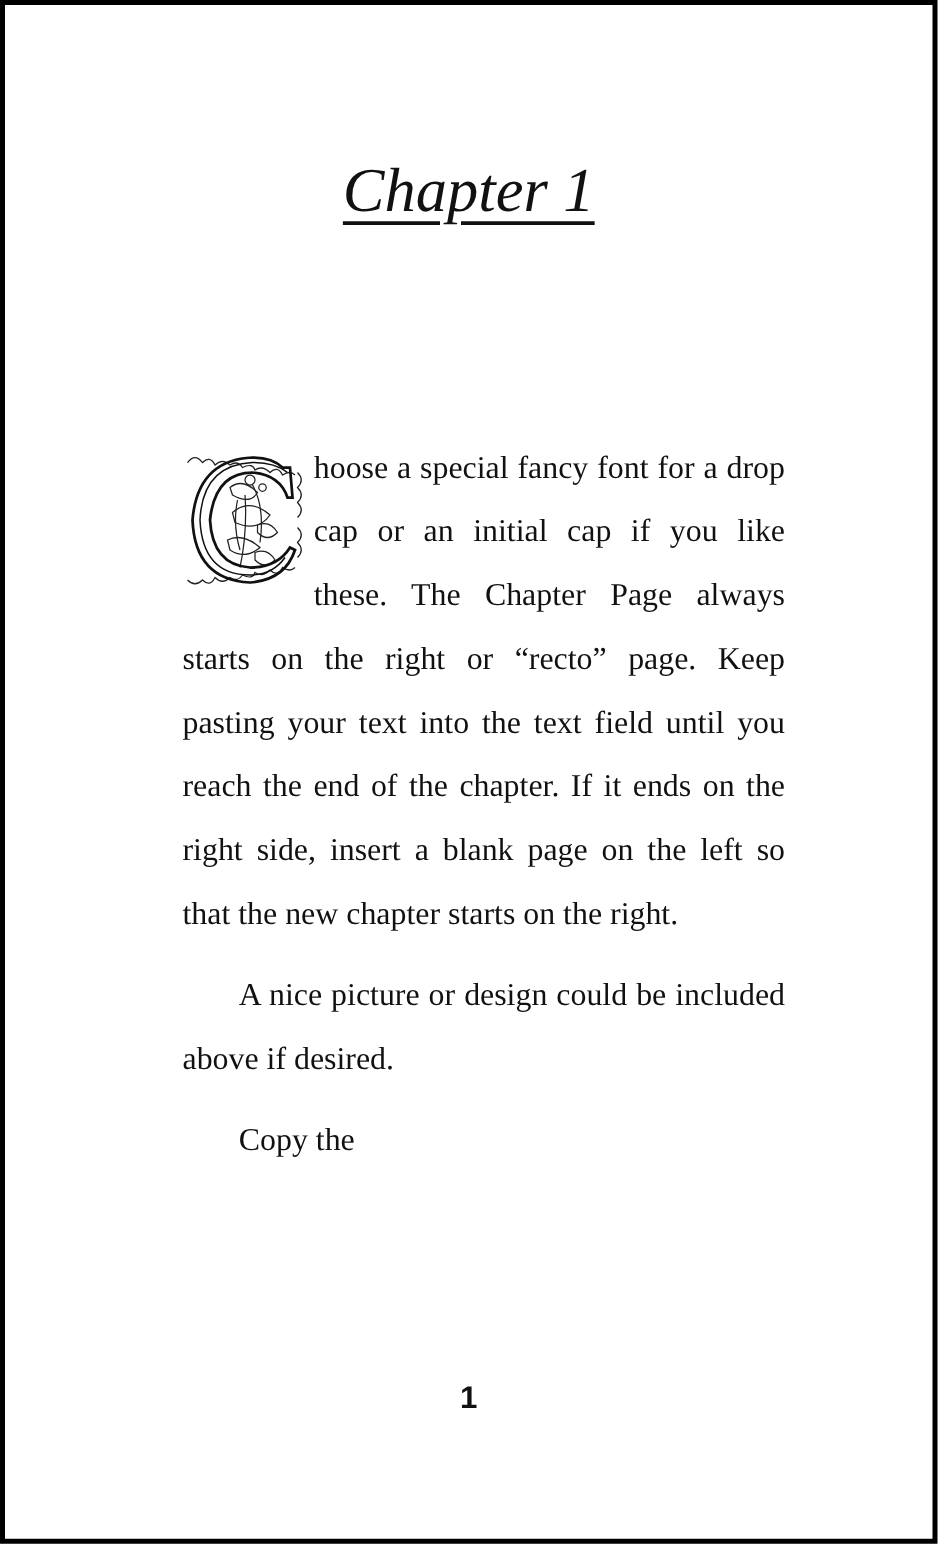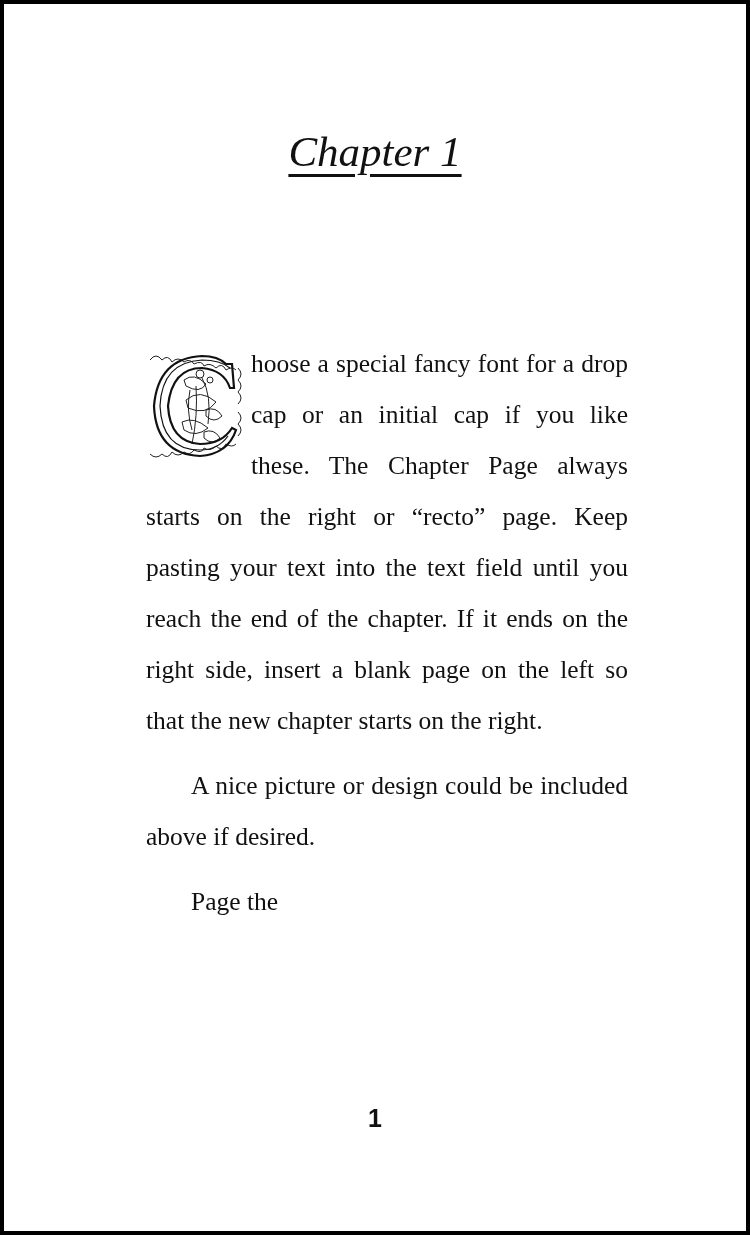--- a/index.html
+++ b/index.html
@@ -9,30 +9,30 @@
     width: 742px; height: 1227px;
     border: 4px solid #000;
     background: #fff;
     font-family: "Liberation Serif", serif;
     color: #111;
   }
   .chapter-title {
     position: absolute; left: 0; right: 0; top: 118px;
     text-align: center;
     font-style: italic;
-    font-size: 43px;
+    font-size: 50px;
     line-height: 60px;
   }
   .chapter-title span {
     text-decoration: underline;
     text-decoration-thickness: 3px;
     text-underline-offset: 8px;
   }
   .body {
-    position: absolute; left: 142px; top: 334px; width: 482px;
+    position: absolute; left: 142px; top: 344px; width: 482px;
     font-size: 25.5px;
     line-height: 51px;
     text-align: justify;
   }
   .p { margin: 0; }
   .p + .p { margin-top: 14px; }
   .indent { text-indent: 45px; }
   .dropcap {
     float: left;
     width: 100px; height: 112px;
@@ -84,20 +84,20 @@
           <path d="M86 14 L88 38 L84 38 Q78 20 56 18 Q26 18 22 56 Q24 92 54 94 Q76 94 86 78 L90 80 Q82 104 54 106 Q10 104 8 56 Q12 8 56 6 Q72 6 80 14 Z" fill="none" stroke="#111" stroke-width="2.2"></path>
           <path d="M84 18 Q74 10 56 10 Q16 12 14 56 Q16 100 54 100 Q72 100 82 86" fill="none" stroke="#111" stroke-width="1.2"></path>
         </svg>
       </span>
       <span>hoose a special fancy font for a drop cap or an initial cap if you like these. The Chapter Page always starts on the right or “recto” page. Keep pasting your text into the text field until you reach the end of the chapter. If it ends on the right side, insert a blank page on the left so that the new chapter starts on the right.</span>
     </p>
 
     <p class="p indent">A nice picture or design could be included above if desired.</p>
 
     <div class="p">
-      <div class="nowrap-line indent">Page the</div>
+      <div class="nowrap-line indent">Copy the</div>
     </div>
 
   </div>
 
   <div class="page-number">1</div>
 
 </div>
 
 </body></html>

